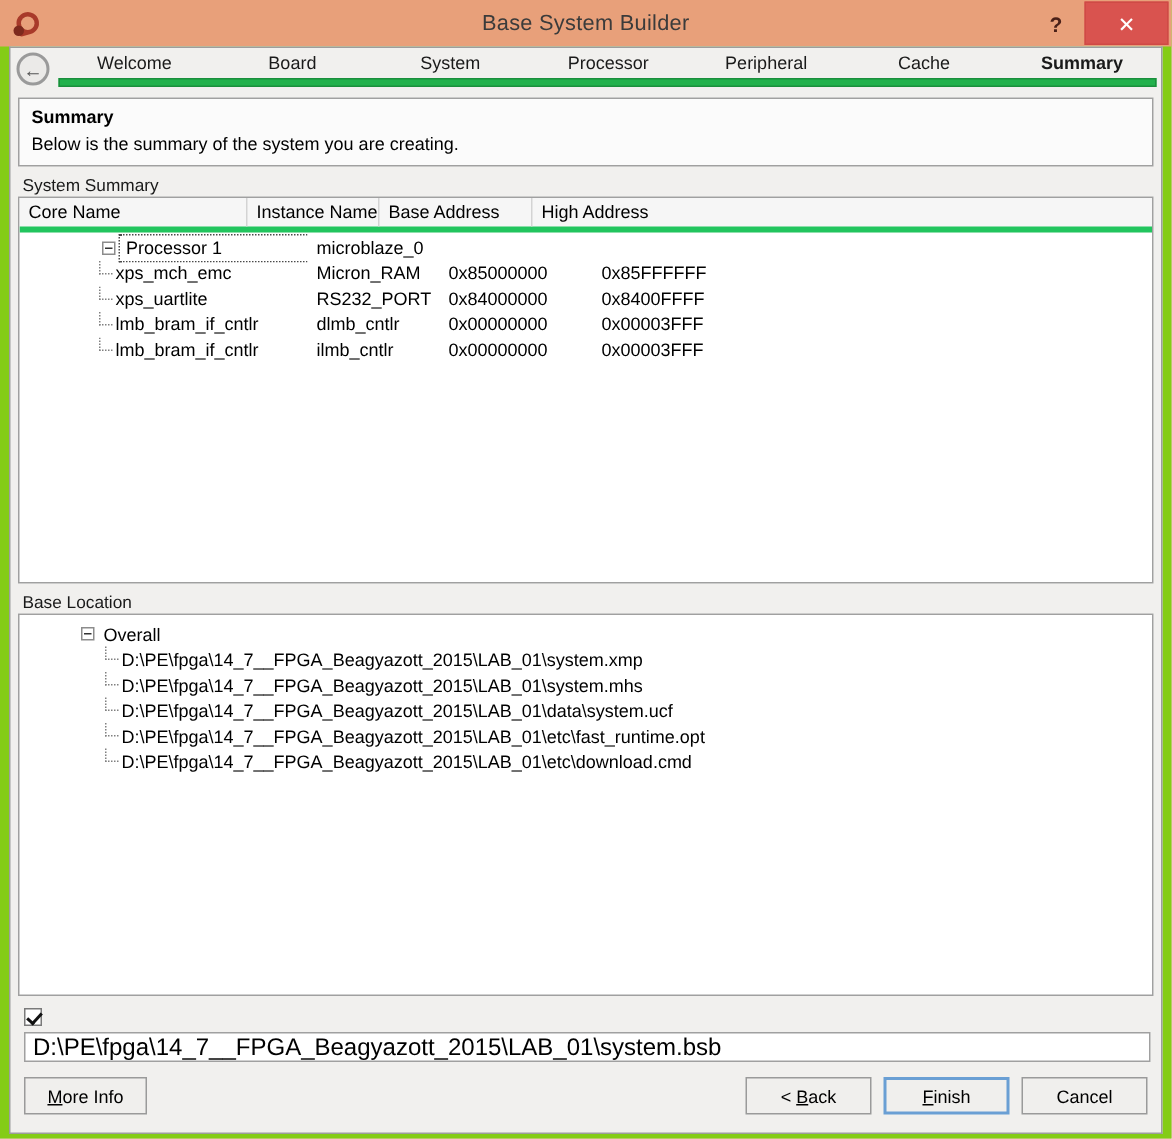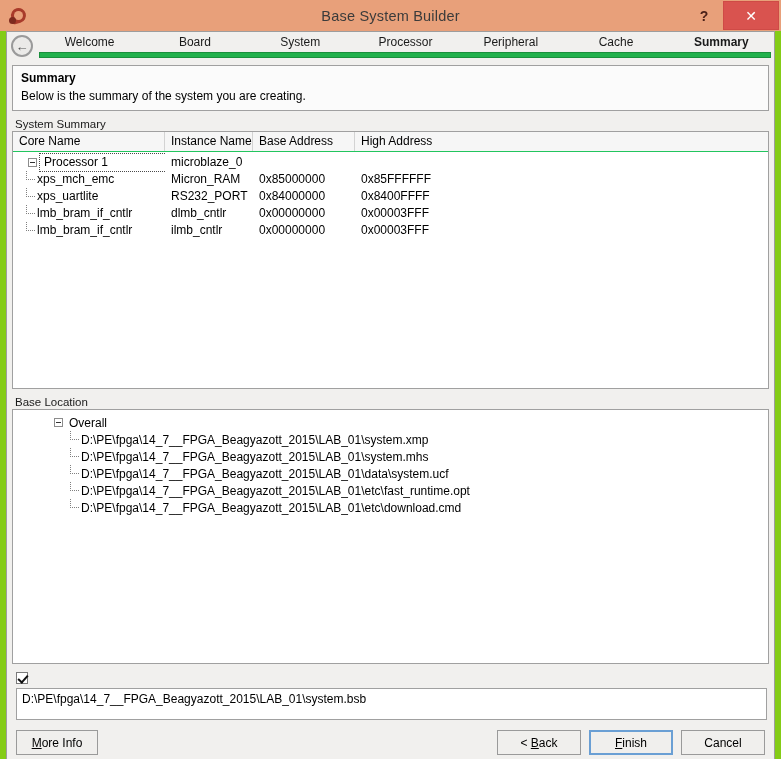--- a/index.html
+++ b/index.html
@@ -127,34 +127,34 @@
     border:1px solid #a0a0a0;
     box-sizing:border-box;
     overflow:hidden;
   }
   .panel.summary-panel{height:258px;display:flex;flex-direction:column;}
   .panel.files-panel{height:255px;}
   
   .thead{
     display:flex;height:19px;flex:0 0 19px;
     background:#f6f6f6;
-    border-bottom:1px solid #22c55e;
+    border-bottom:4px solid #22c55e;
   }
   .th{
     font-size:12px;line-height:19px;
     padding-left:6px;
     box-sizing:border-box;
     border-right:1px solid #d3d3d3;
     white-space:nowrap;
   }
   .col-core{width:152px;flex:0 0 152px;}
   .col-inst{width:88px;flex:0 0 88px;}
   .col-base{width:102px;flex:0 0 102px;}
   .col-high{flex:1 1 auto;border-right:none;}
-  .tbody{flex:1 1 auto;padding-top:2px;}
+  .tbody{flex:1 1 auto;padding-top:2px;padding-left:40px;}
   .trow{display:flex;height:17px;align-items:center;}
   .td{
     font-size:12px;line-height:17px;
     padding-left:6px;box-sizing:border-box;
     white-space:nowrap;overflow:hidden;
   }
   .tree-cell{display:flex;align-items:center;}
   .expander{
     width:9px;height:9px;flex:0 0 9px;
     border:1px solid #8c8c8c;background:#fff;
@@ -204,23 +204,23 @@
     border:1px solid #7a7a7a;background:#fff;
     margin-right:6px;position:relative;box-sizing:border-box;
   }
   .checkbox.checked:after{
     content:"";position:absolute;left:3px;top:0px;
     width:4px;height:8px;
     border:solid #111;border-width:0 2px 2px 0;
     transform:rotate(42deg);
   }
   .path-field{
-    margin:4px 7px 0 9px;height:32px;
+    margin:4px 7px 0 9px;height:20px;
     background:#fff;border:1px solid #a0a0a0;
-    font-size:12px;line-height:20px;padding-left:5px;
+    font-size:16px;line-height:20px;padding-left:5px;
     box-sizing:border-box;white-space:nowrap;overflow:hidden;
   }
   .btnbar{
     margin-top:auto;
     display:flex;align-items:center;
     padding:10px 9px 12px 9px;
   }
   .btn{
     height:25px;min-width:76px;
     background:#f0efed;

